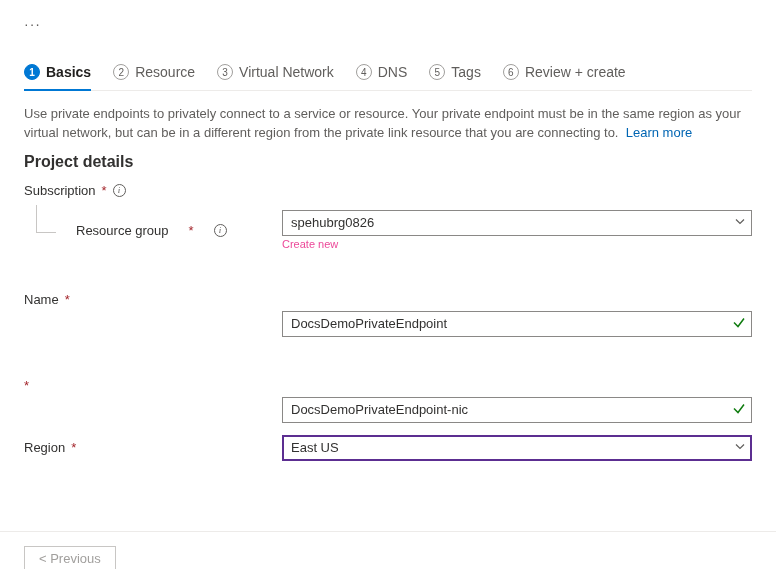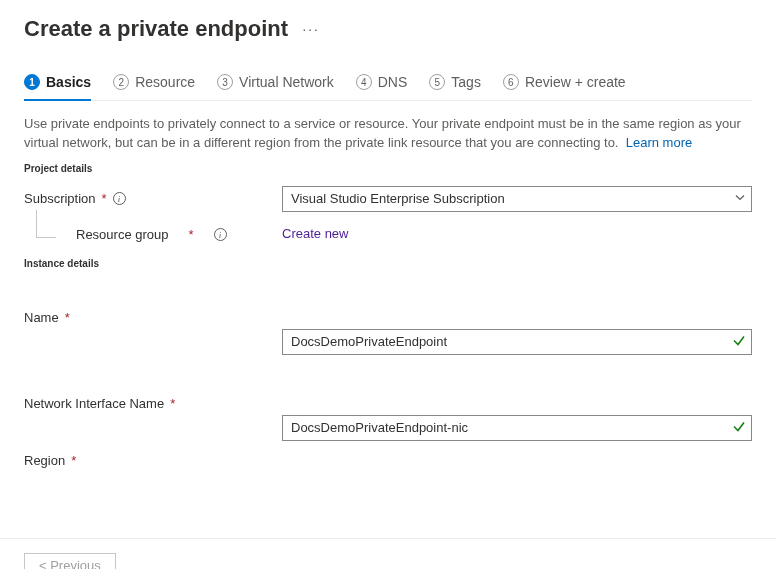--- a/index.html
+++ b/index.html
@@ -30,21 +30,21 @@
   .step-num {
     display: inline-flex; align-items: center; justify-content: center;
     width: 16px; height: 16px; border-radius: 50%;
     border: 1px solid #a19f9d; font-size: 10px; color: #605e5c;
   }
   .tab.active .step-num { background: #0078d4; border-color: #0078d4; color: #fff; }
 
   .desc { color: #605e5c; line-height: 1.45; }
   .desc a { color: #0065b3; text-decoration: none; }
 
-  .section-header { font-weight: 600; font-size: 10px; margin: 10px 0 12px 0; }
+  .section-header { font-weight: 600; font-size: 16px; margin: 10px 0 12px 0; }
 
   .field-row { display: flex; margin-bottom: 12px; }
   .field-label-col { width: 258px; display: flex; align-items: center; gap: 6px; color: #323130; }
   .field-control-col { flex: 1; }
   .required { color: #a4262c; }
   .info-icon {
     display: inline-flex; align-items: center; justify-content: center;
     width: 13px; height: 13px; border: 1px solid #605e5c; border-radius: 50%;
     font-size: 9px; color: #605e5c; font-style: italic; font-family: Georgia, serif;
   }
@@ -74,39 +74,38 @@
   .select-wrap .chevron,
   .input-wrap .checkmark {
     position: absolute; right: 6px; top: 50%; transform: translateY(-50%);
     pointer-events: none;
   }
   .chevron svg { width: 12px; height: 12px; }
   .checkmark svg { width: 14px; height: 14px; }
   .input-wrap { position: relative; margin-top: 48px; }
   .focused { border-color: #5c2e91; box-shadow: 0 0 0 1px #5c2e91 inset; }
 
-  .sublink { color: #4c1d95; font-size: 13px; text-decoration: none; display: inline-block; margin-top: 2px; }
+  .sublink { color: #ec4899; font-size: 11px; text-decoration: none; display: inline-block; margin-top: 2px; }
 
   .footer {
     border-top: 1px solid #edebe9; margin-top: 70px;
     padding: 14px 24px; display: flex; gap: 10px;
   }
   .btn {
     height: 26px; padding: 0 14px; background: #fff;
     border: 1px solid #8a8886; font-family: inherit; font-size: 13px;
     cursor: pointer; color: #323130;
   }
   .btn:disabled { color: #a19f9d; border-color: #c8c6c4; cursor: default; }
 </style>
 </head>
 <body>
 
 <div class="page">
   <div class="title-row">
-    <h1 class="page-title">Create a private endpoint</h1>
     <span class="more-dots">···</span>
   </div>
 
   <div class="tabs">
     <div class="tab active">
       <span class="step-num">1</span>
       <span>Basics</span>
     </div>
     <div class="tab">
       <span class="step-num">2</span>
@@ -135,86 +134,92 @@
     &nbsp;<a href="#">Learn more</a>
   </div>
 
   <div class="section-header">Project details</div>
 
   <div class="field-row">
     <div class="field-label-col">
       <span>Subscription</span>
       <span class="required">*</span>
       <span class="info-icon">i</span>
-    </div>
-    <div class="field-control-col">
-      <div class="select-wrap">
-        <input class="select" readonly="" value="Visual Studio Enterprise Subscription" style="">
-        <span class="chevron">
-          <svg viewBox="0 0 12 12">
-              <path d="M2 4 L6 8 L10 4" fill="none" stroke="#605e5c" stroke-width="1.2"></path>
-            </svg>
-        </span>
-      </div>
     </div>
   </div>
 
   <div class="field-row">
     <div class="field-label-col">
       <div class="tree-indent">
         <div class="connector"></div>
         <span>Resource group</span>
         <span class="required">*</span>
         <span class="info-icon">i</span>
       </div>
     </div>
     <div class="field-control-col">
+      <div class="select-wrap">
+        <input class="select" readonly="" value="spehubrg0826" style="">
+        <span class="chevron">
+          <svg viewBox="0 0 12 12">
+              <path d="M2 4 L6 8 L10 4" fill="none" stroke="#605e5c" stroke-width="1.2"></path>
+            </svg>
+        </span>
+      </div>
       <a href="#" class="sublink">Create new</a>
     </div>
   </div>
 
-  <div class="section-header">Instance details</div>
 
   <div class="field-row">
     <div class="field-label-col">
       <span>Name</span>
       <span class="required">*</span>
     </div>
     <div class="field-control-col">
       <div class="input-wrap">
         <input class="textinput" value="DocsDemoPrivateEndpoint" style="">
         <span class="checkmark">
           <svg viewBox="0 0 14 14">
               <path d="M2 7 L6 11 L12 3" fill="none" stroke="#107c10" stroke-width="1.5"></path>
             </svg>
         </span>
       </div>
     </div>
   </div>
 
   <div class="field-row">
     <div class="field-label-col">
-      <span>Network Interface Name</span>
       <span class="required">*</span>
     </div>
     <div class="field-control-col">
       <div class="input-wrap">
         <input class="textinput" value="DocsDemoPrivateEndpoint-nic" style="">
         <span class="checkmark">
           <svg viewBox="0 0 14 14">
               <path d="M2 7 L6 11 L12 3" fill="none" stroke="#107c10" stroke-width="1.5"></path>
             </svg>
         </span>
       </div>
     </div>
   </div>
 
   <div class="field-row">
     <div class="field-label-col">
       <span>Region</span>
       <span class="required">*</span>
     </div>
+    <div class="field-control-col">
+      <div class="select-wrap">
+        <input class="select focused" readonly="" value="East US" style="">
+        <span class="chevron">
+          <svg viewBox="0 0 12 12">
+              <path d="M2 4 L6 8 L10 4" fill="none" stroke="#605e5c" stroke-width="1.2"></path>
+            </svg>
+        </span>
+      </div>
+    </div>
   </div>
 </div>
 
 <div class="footer">
   <button class="btn" disabled="">&lt; Previous</button>
 </div>
 
 </body></html>

